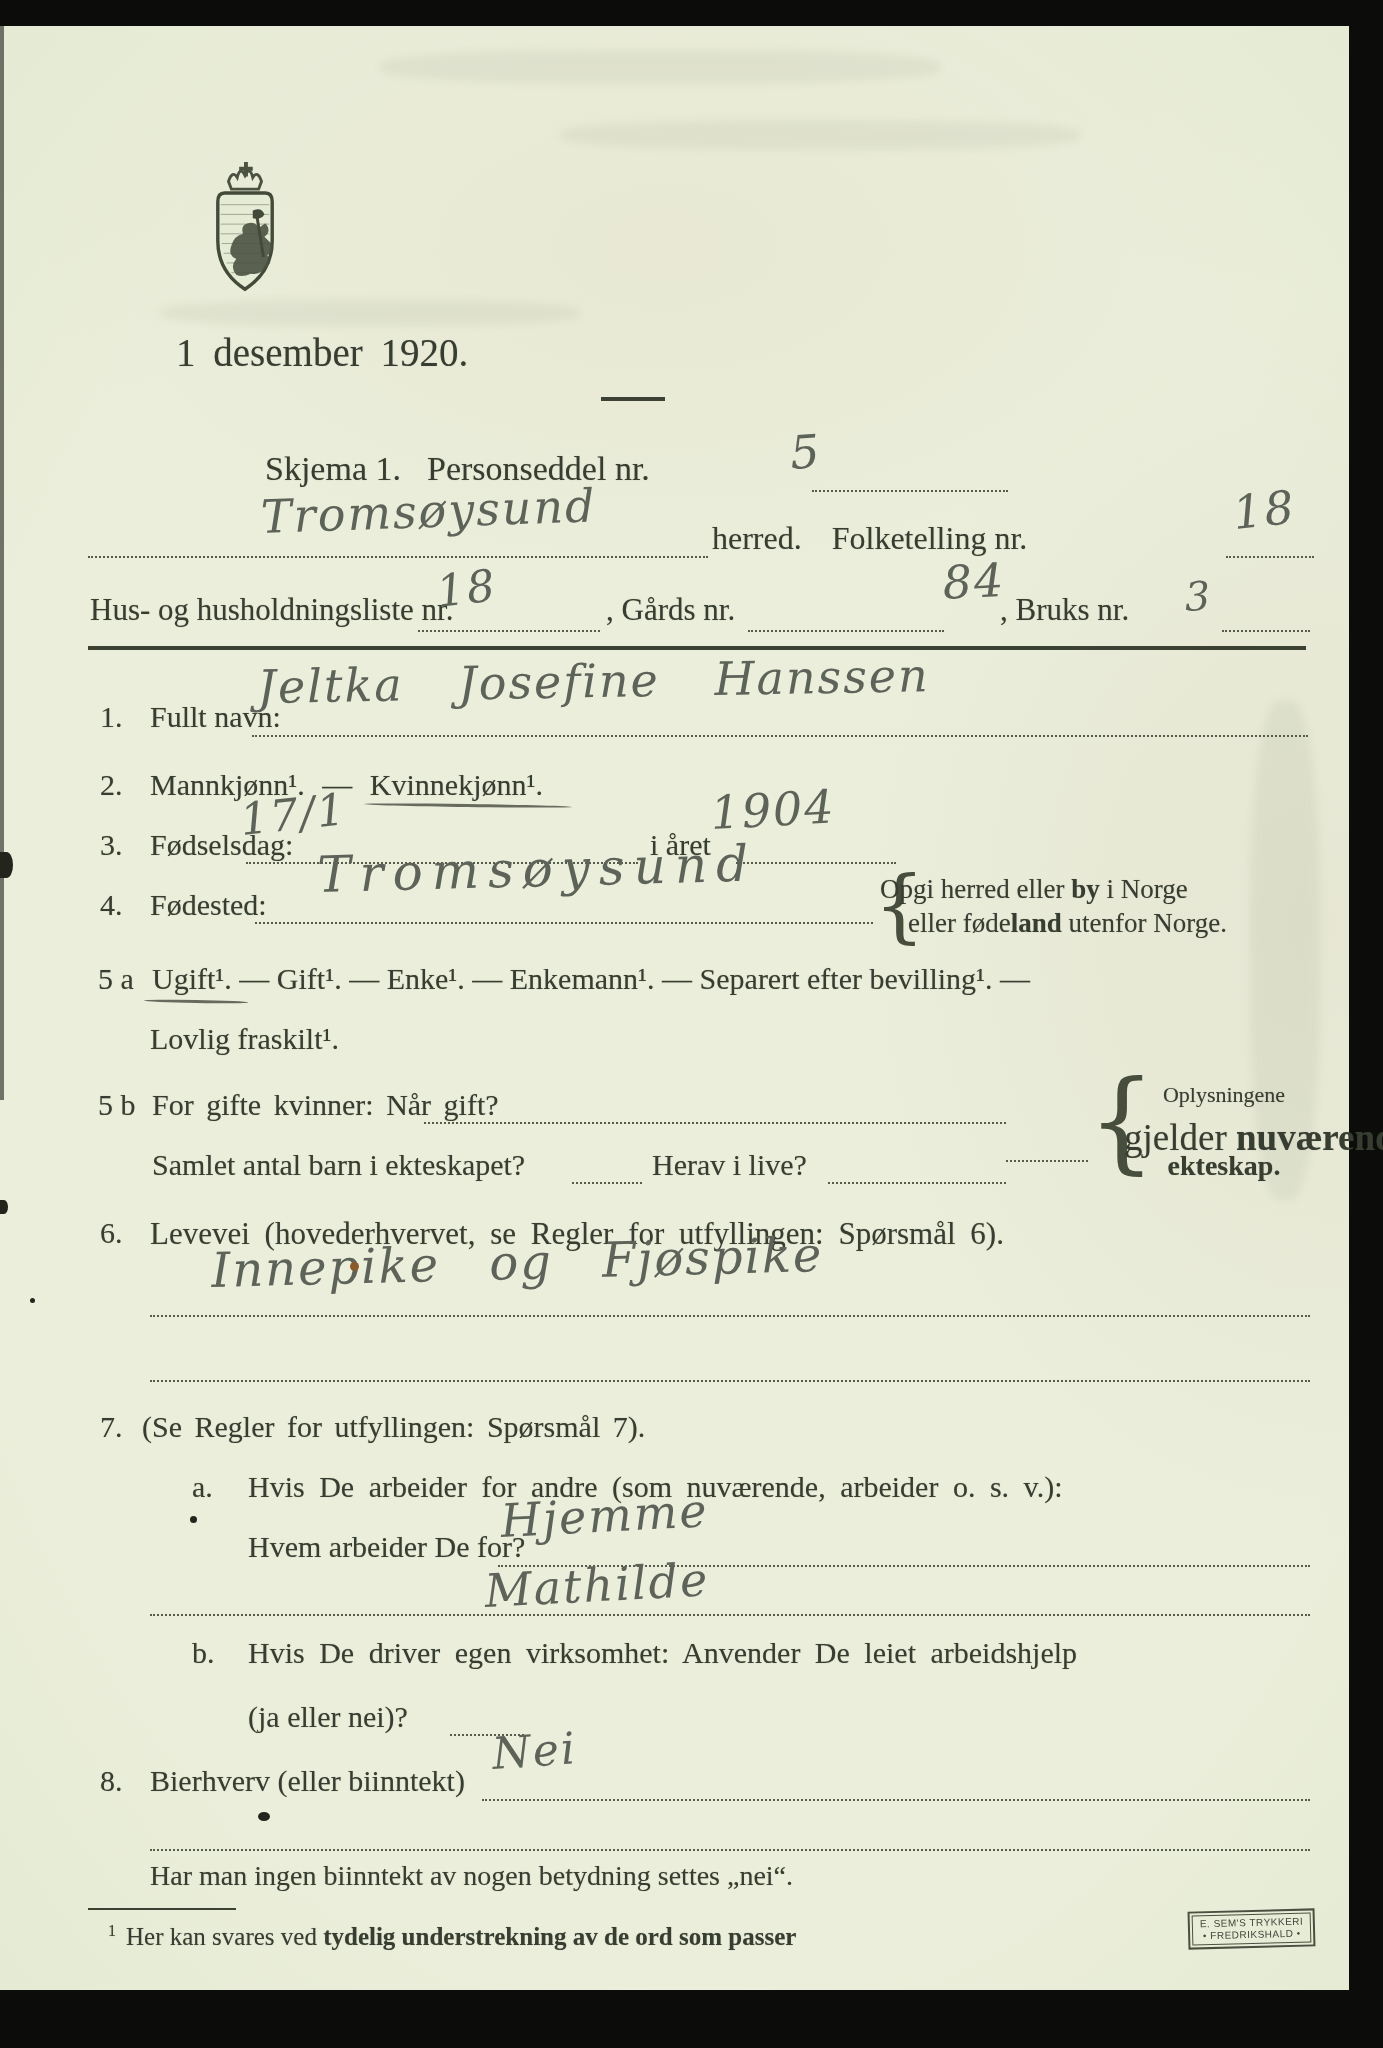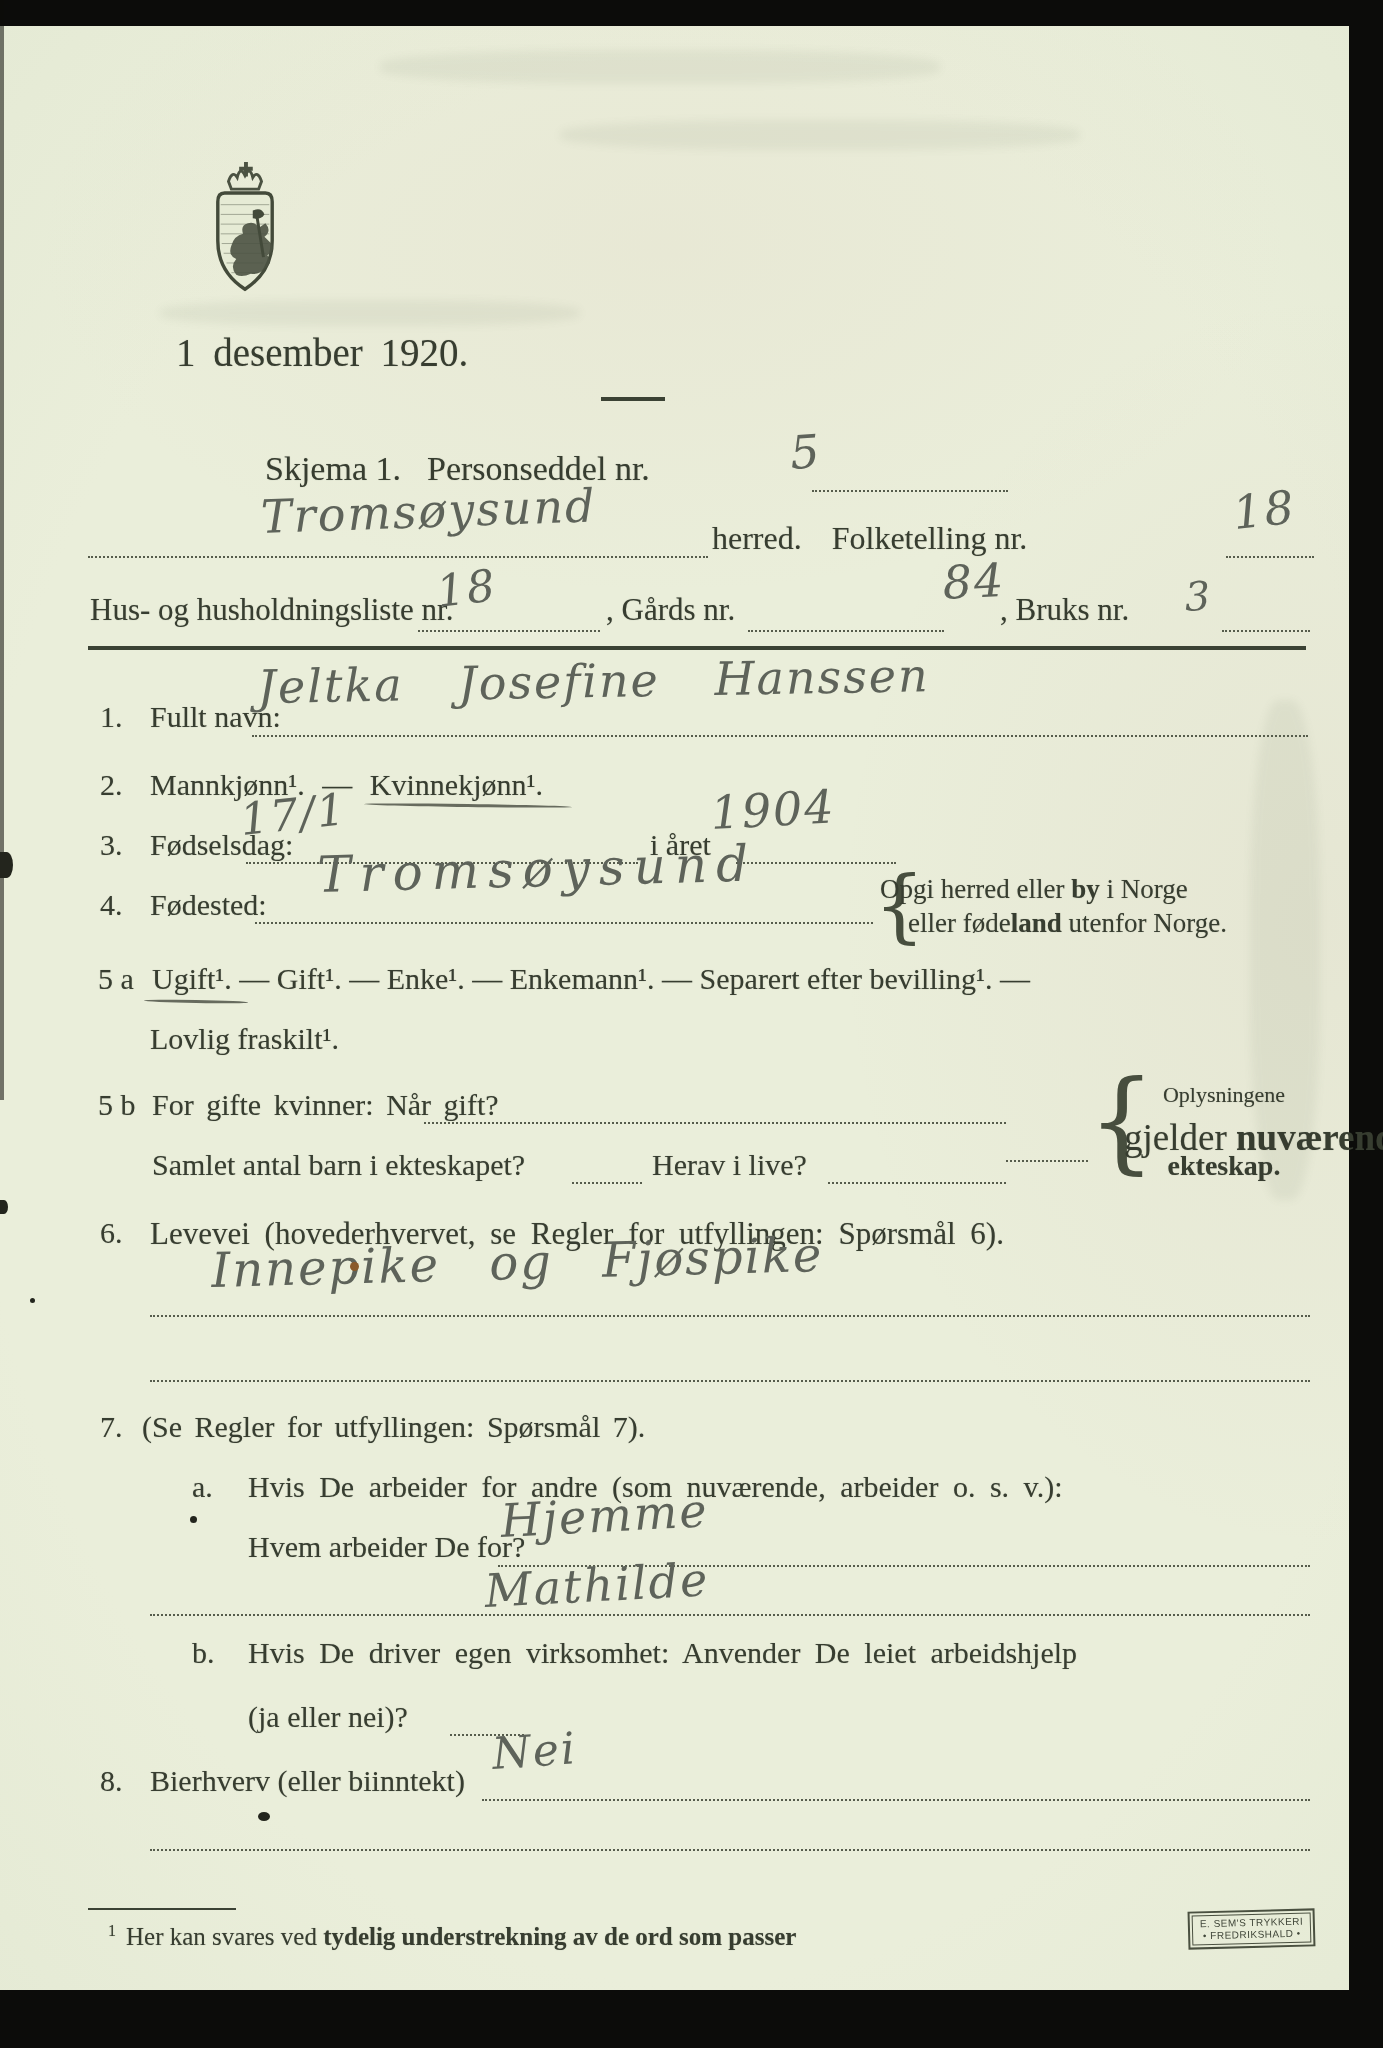--- a/index.html
+++ b/index.html
@@ -172,20 +172,21 @@
   <div class="print" style="left:248px;top:1636px;word-spacing:7px">Hvis De driver egen virksomhet: Anvender De leiet arbeidshjelp</div>
   <div class="print" style="left:248px;top:1700px">(ja eller nei)?</div>
   <div class="dotted" style="left:450px;top:1734px;width:74px"></div>
 
   <div class="print" style="left:100px;top:1764px">8.</div>
   <div class="print" style="left:150px;top:1764px">Bierhverv (eller biinntekt)</div>
   <div class="dotted" style="left:482px;top:1799px;width:828px"></div>
   <div class="hand" style="left:494px;top:1728px;font-size:44px;transform:rotate(-4deg)">Nei</div>
   <div class="speck" style="left:258px;top:1812px;width:12px;height:9px;border-radius:50%"></div>
   <div class="dotted" style="left:150px;top:1849px;width:1160px"></div>
+  <div class="print" style="left:150px;top:1860px;font-size:28px">Har man ingen biinntekt av nogen betydning settes „nei“.</div>
 
   <div class="rule" style="left:88px;top:1908px;width:148px;height:2px"></div>
   <div class="print" style="left:108px;top:1922px;font-size:25px">
     <sup style="font-size:16px;margin-right:10px">1</sup><span>Her kan svares ved </span><b>tydelig understrekning av de ord som passer</b>
   </div>
 
   <div class="stamp" style="left:1188px;top:1910px">
     <div class="stamp-inner">
       <div>E. SEM'S TRYKKERI</div>
       <div>• FREDRIKSHALD •</div>

